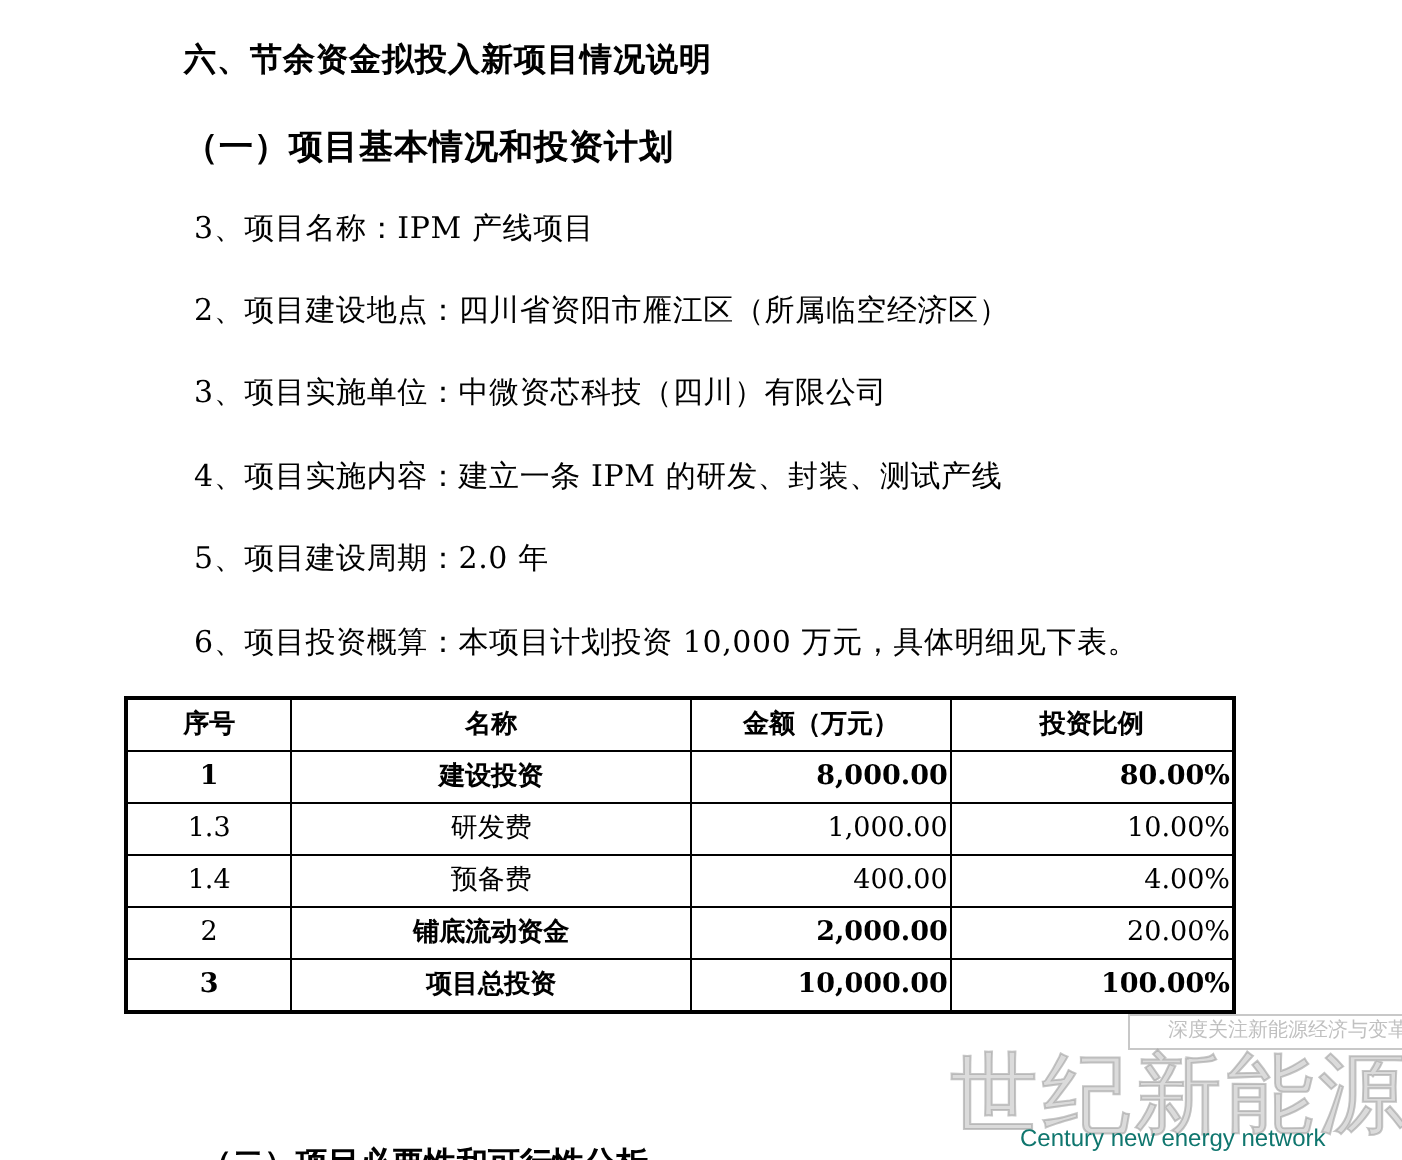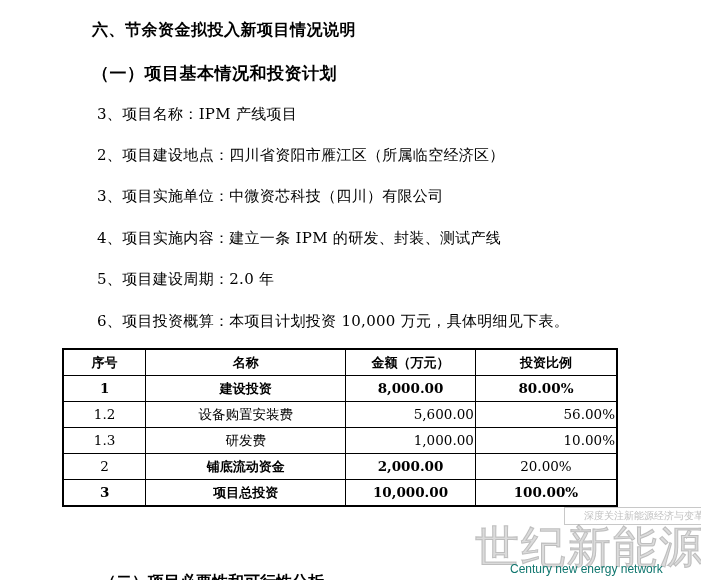--- a/index.html
+++ b/index.html
@@ -20,21 +20,21 @@
     border:1px solid #000; height:25px; padding:0 1px; line-height:25px;
   }
   table.inv { border:2px solid #000; }
   table.inv th { font-weight:bold; font-family:"DejaVu Sans","Liberation Sans",sans-serif; font-size:13px; text-align:center; }
   table.inv col.c1 { width:83px; } table.inv col.c2 { width:201px; }
   table.inv col.c3 { width:130px; } table.inv col.c4 { width:142px; }
   td.idx { text-align:center; }
   td.name { text-align:center; }
   td.num { text-align:right; }
   tr.bold td.name { font-weight:bold; font-family:"DejaVu Sans","Liberation Sans",sans-serif; font-size:13px;margin-top:28px; }
-  tr.bold td.num { font-weight:bold;text-align:center; }
+  tr.bold td.num { font-weight:bold; }
   tr.bold td.idx.b { font-weight:bold; }
   .cut-heading { position:absolute; left:100px; top:572px; font-size:16px; font-weight:bold;
         font-family:"DejaVu Sans","Liberation Sans",sans-serif; }
   .wm-top { position:absolute; left:520px; top:507px; width:158px; height:16px; border:1px solid #c8c8c8;
         color:#c0c0c0; font-size:10px; line-height:16px; text-align:center; background:rgba(255,255,255,0.5);
         font-family:"DejaVu Sans","Liberation Sans",sans-serif;margin-left:44px; }
   .wm-main { position:absolute; left:475px; top:518px; font-size:44px; color:rgba(190,190,190,0.55);
         letter-spacing:2px; font-family:"DejaVu Serif","Liberation Serif",serif; white-space:nowrap;
         -webkit-text-stroke:1px rgba(160,160,160,0.6); }
   .wm-en { position:absolute; left:510px; top:562px; font-size:12px; color:#0f766e;
@@ -69,30 +69,30 @@
     </tr>
   </thead>
   <tbody>
     <tr class="bold">
       <td class="idx b">1</td>
       <td class="name">建设投资</td>
       <td class="num">8,000.00</td>
       <td class="num">80.00%</td>
     </tr>
     <tr>
-      <td class="idx">1.2</td>
-      <td class="name">设备购置安装费</td>
-      <td class="num">5,600.00</td>
-      <td class="num">56.00%</td>
-    </tr>
-    <tr>
       <td class="idx">1.3</td>
       <td class="name">研发费</td>
       <td class="num">1,000.00</td>
       <td class="num">10.00%</td>
+    </tr>
+    <tr>
+      <td class="idx">1.4</td>
+      <td class="name">预备费</td>
+      <td class="num">400.00</td>
+      <td class="num">4.00%</td>
     </tr>
     <tr class="bold">
       <td class="idx">2</td>
       <td class="name">铺底流动资金</td>
       <td class="num">2,000.00</td>
       <td class="num" style="font-weight:normal">20.00%</td>
     </tr>
     <tr class="bold">
       <td class="idx b">3</td>
       <td class="name">项目总投资</td>

